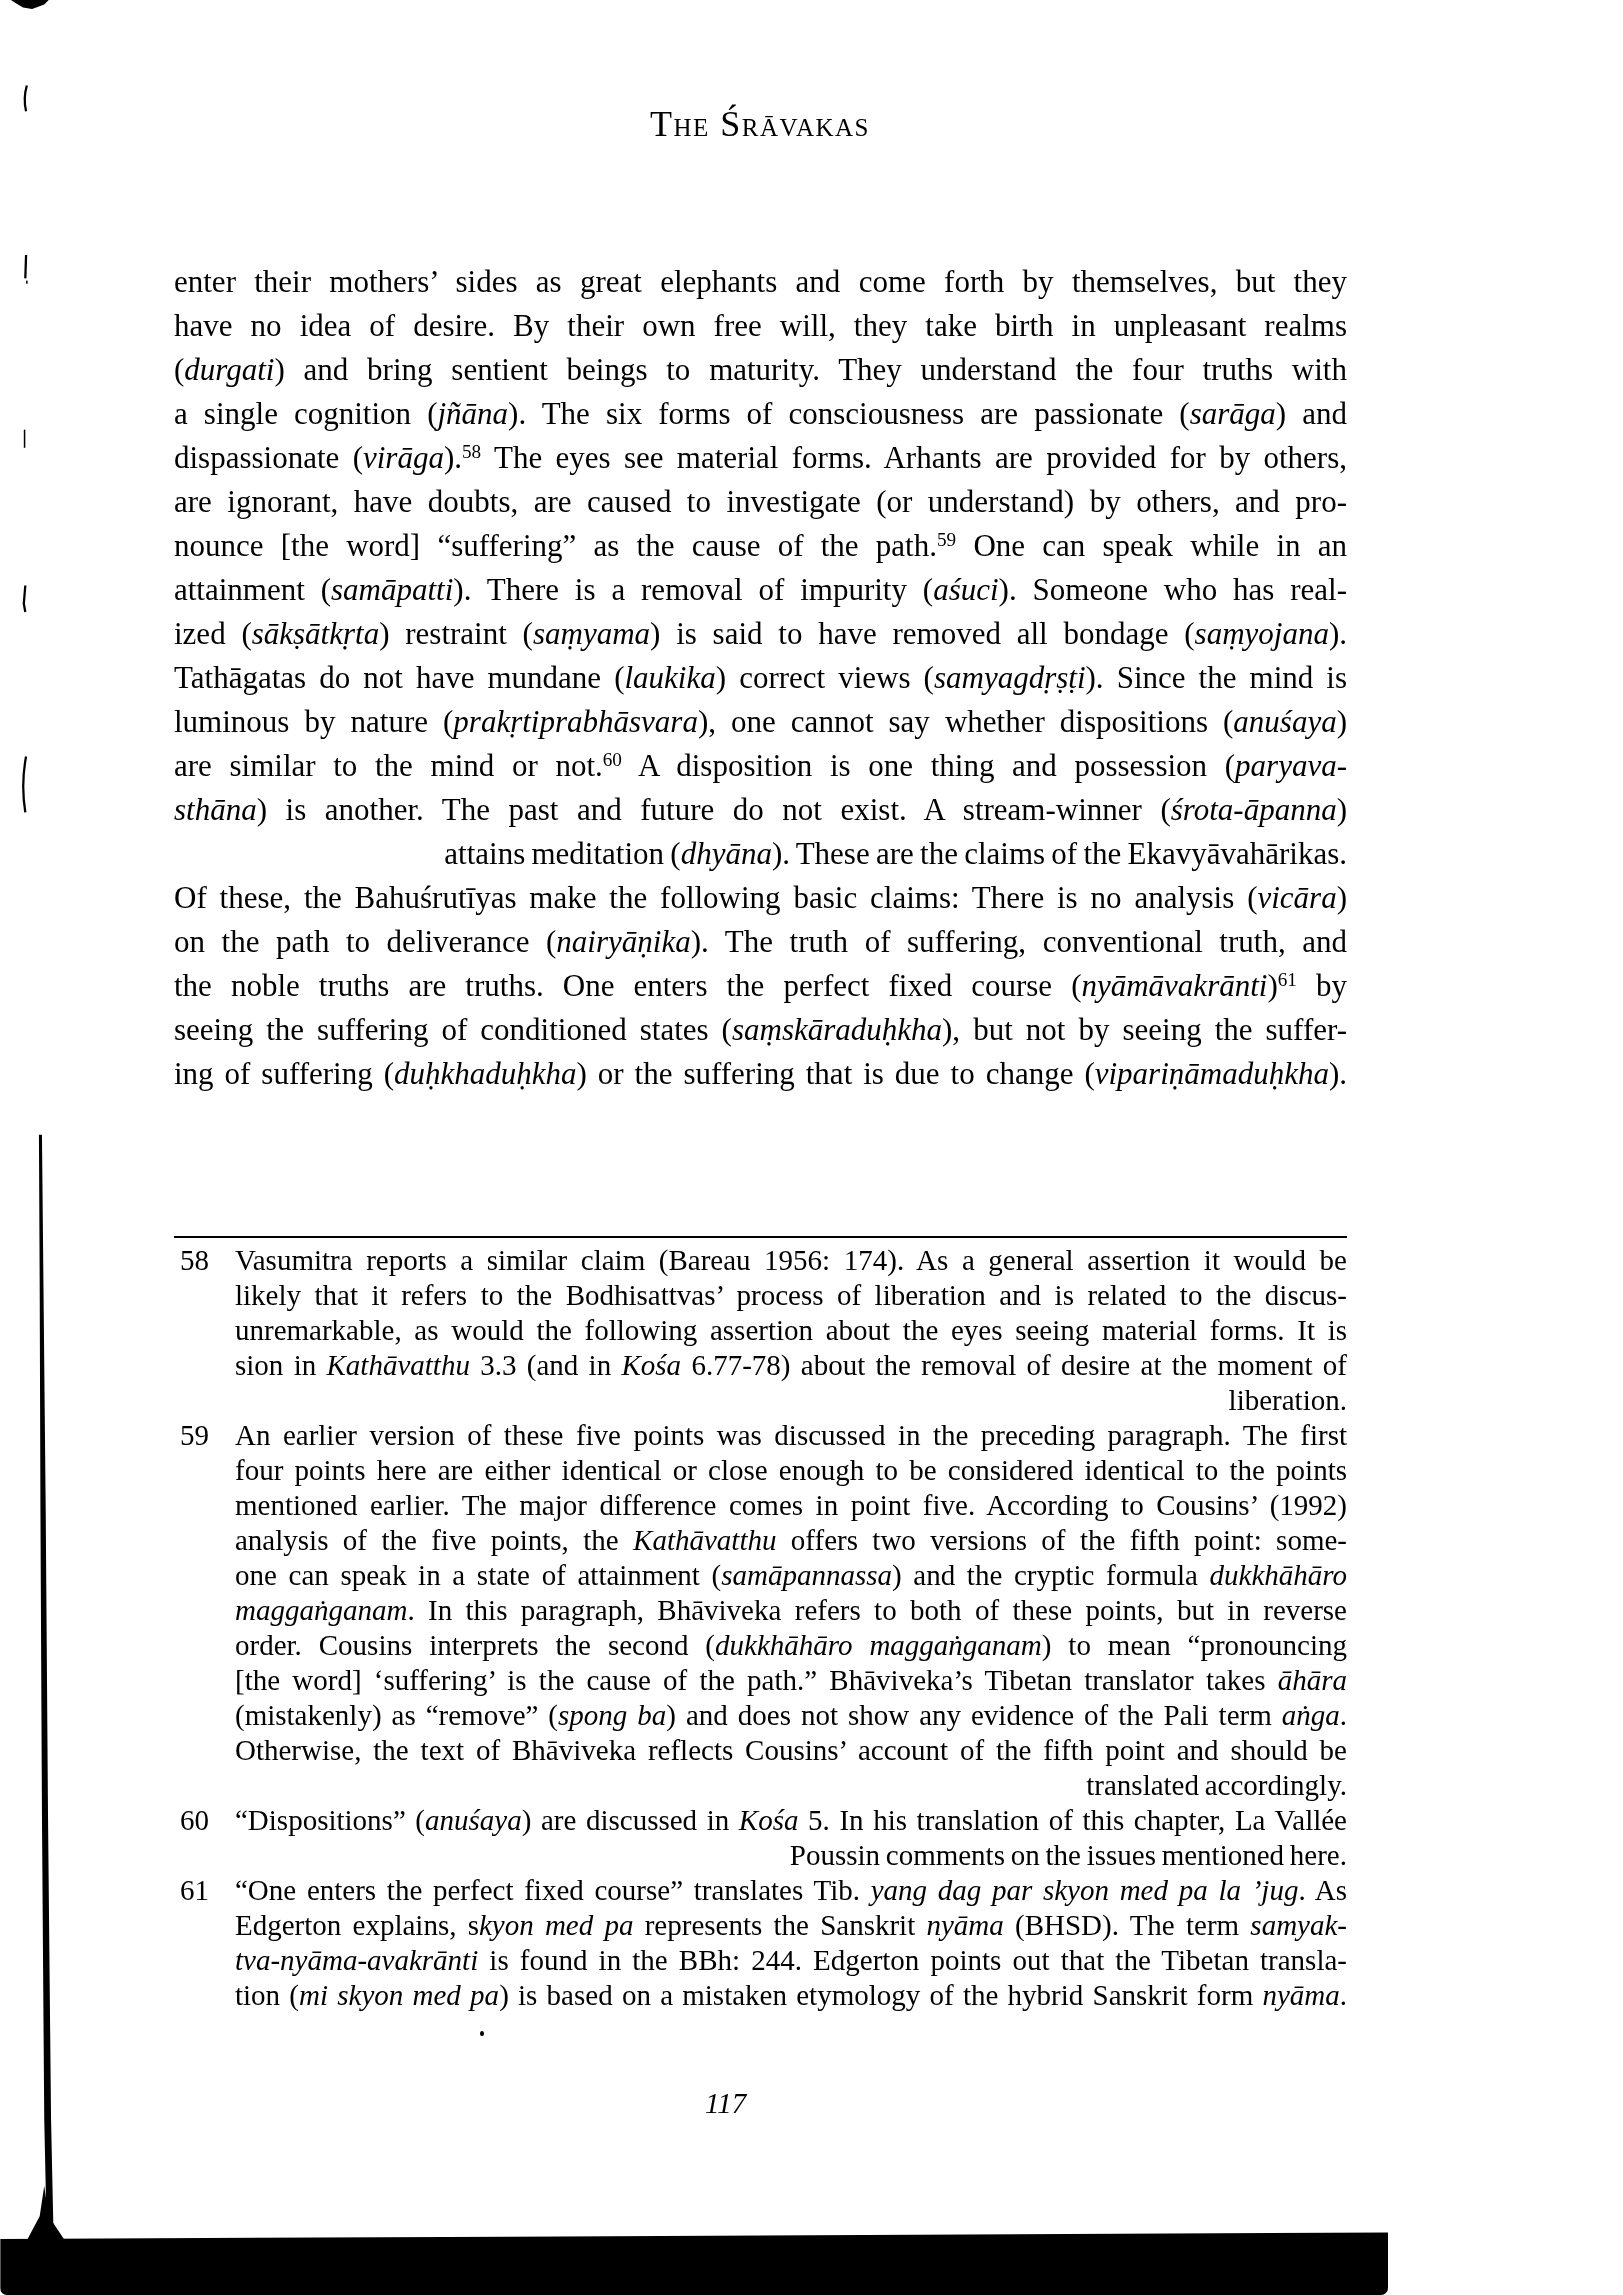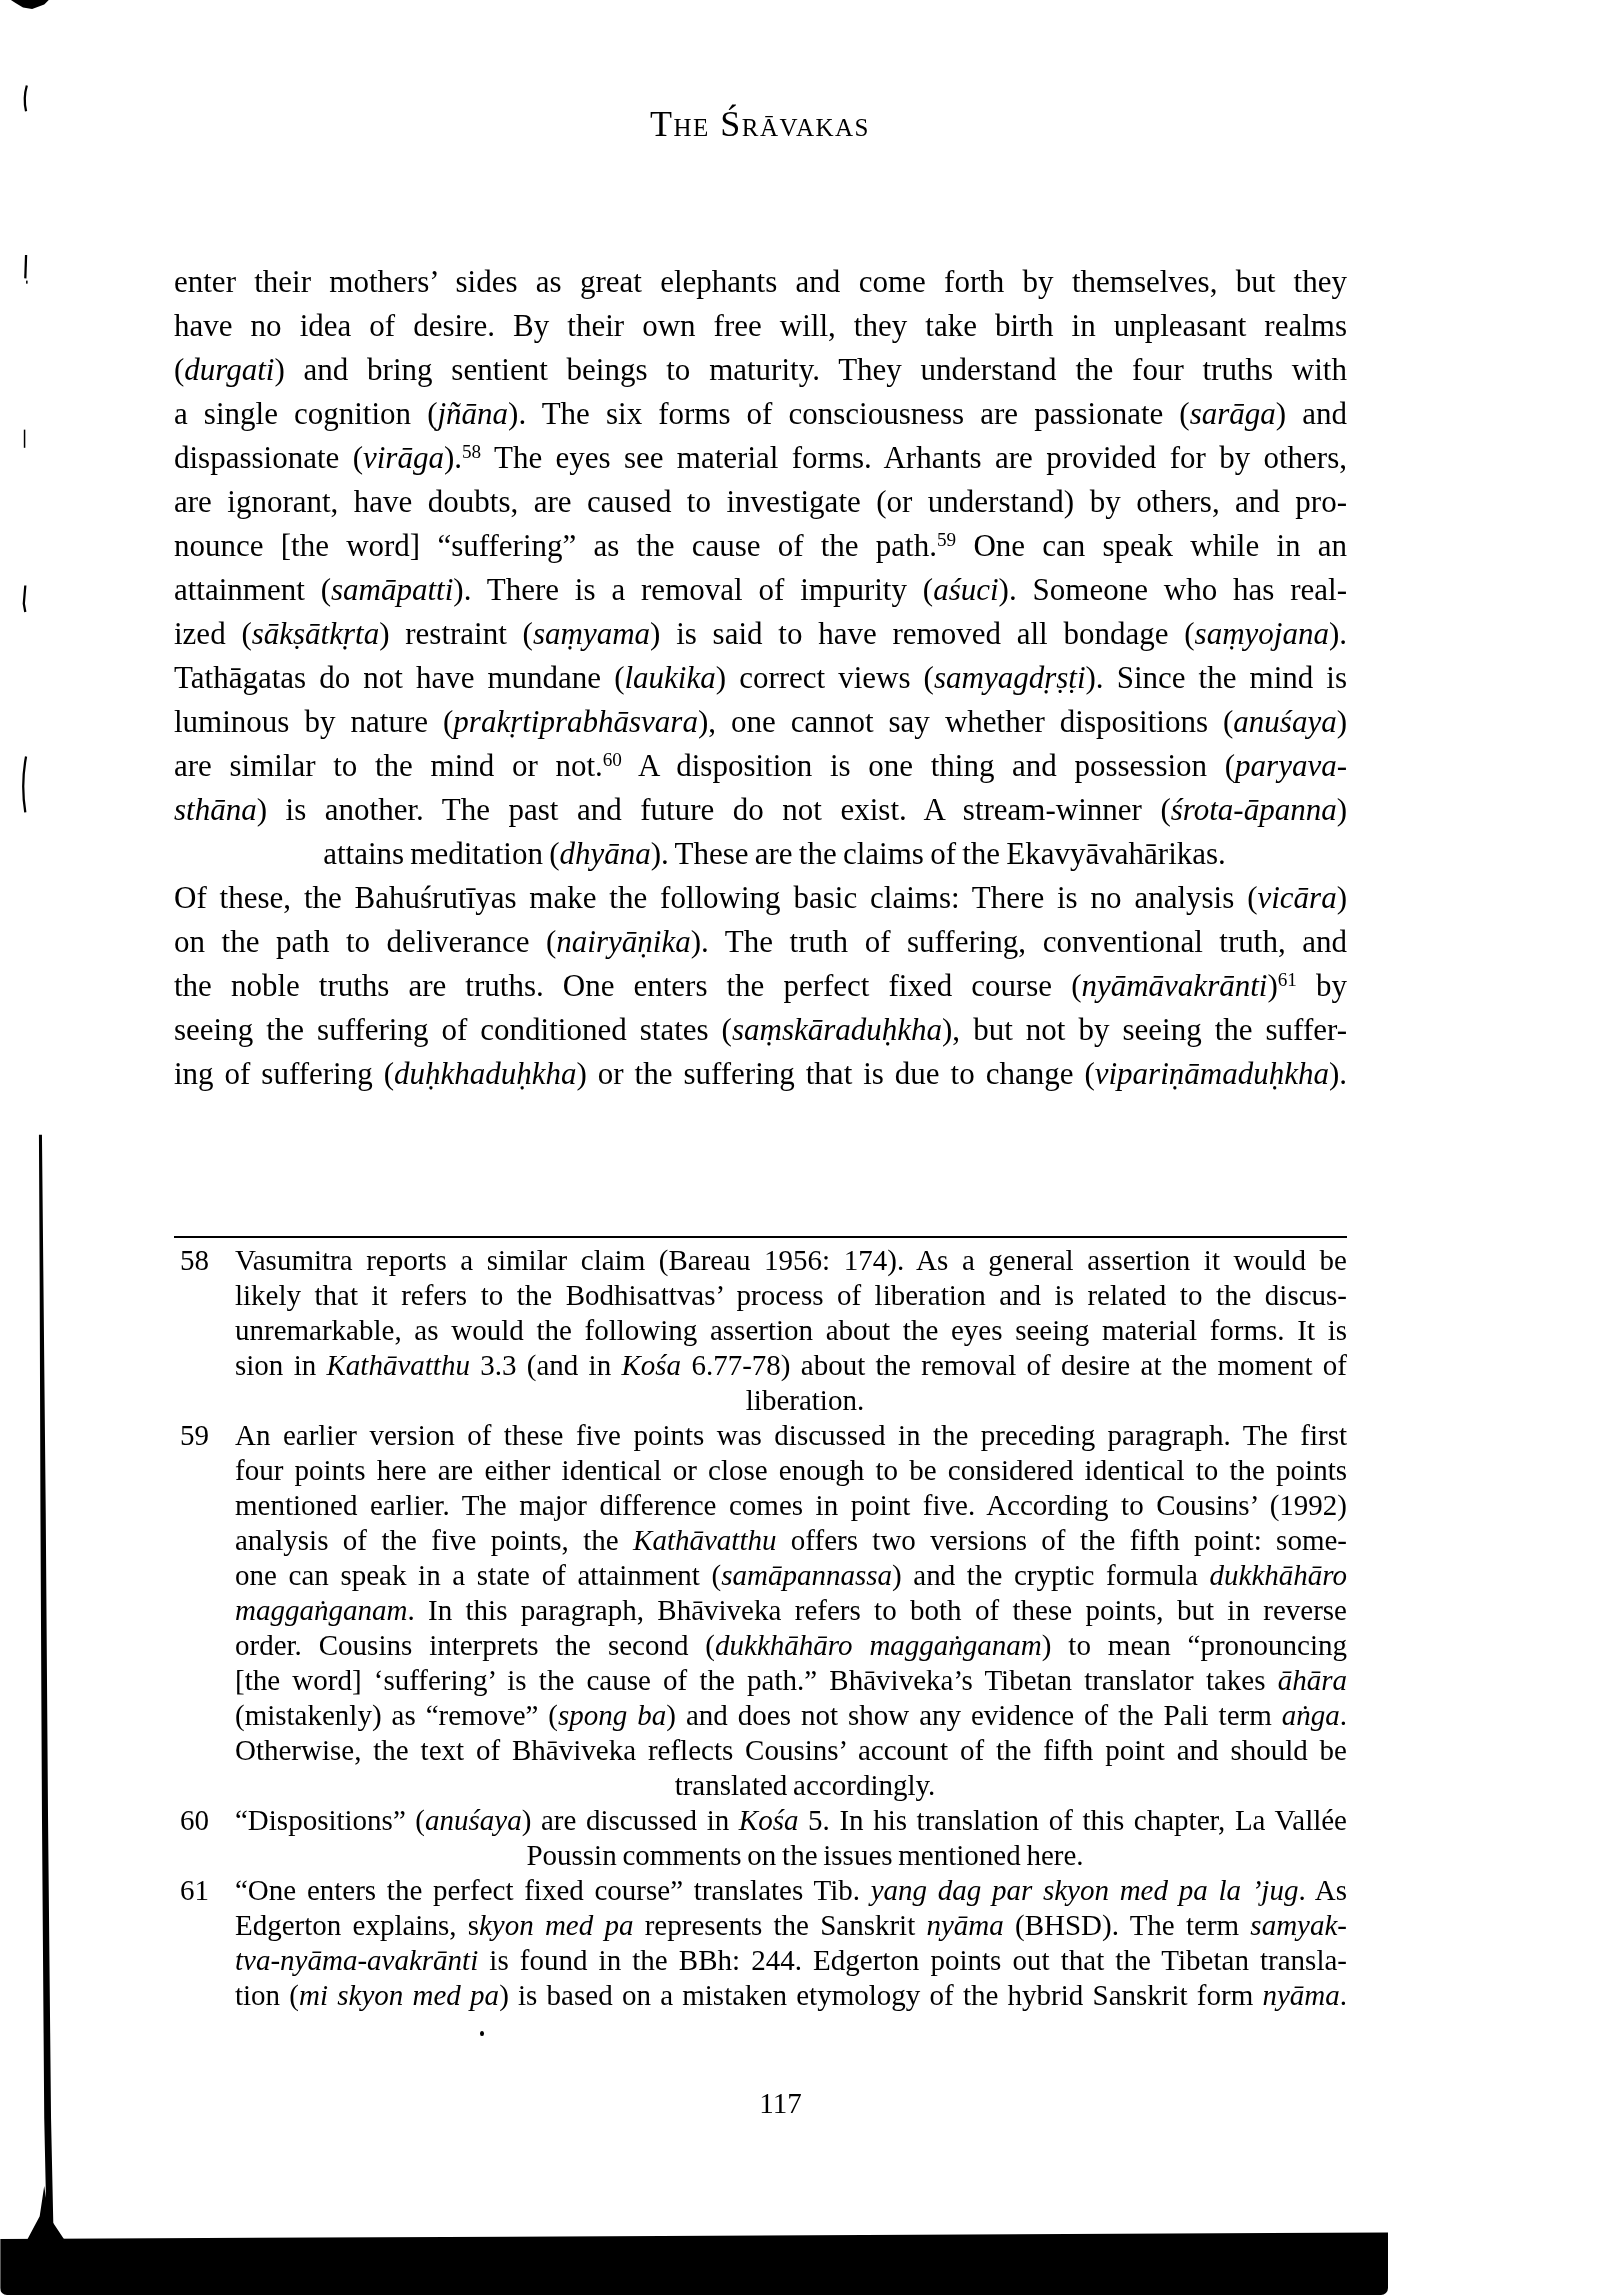--- a/index.html
+++ b/index.html
@@ -28,21 +28,21 @@
   .body-text {
     position: absolute;
     left: 174px;
     top: 260px;
     width: 1173px;
     font-size: 31px;
     line-height: 44px;
   }
   .line { word-spacing: -1.5px; }
   .line.j { text-align: justify; text-align-last: justify; }
-  .line.l { text-align: center; margin-left: 28px; }
+  .line.l { text-align: right; margin-left: 28px; }
   .line.first-indent { text-indent: 63px; }
   .line i { font-style: italic; }
   .line sup {
     font-size: 0.62em;
     line-height: 0;
     vertical-align: 0.5em;
   }
   .margin-note {
     position: absolute;
     left: 1392px;
@@ -82,23 +82,24 @@
     width: 3.8px;
     height: 5.3px;
     border-radius: 50%;
     background: var(--ink, #000000);
   }
   .page-number {
     position: absolute;
     left: 705px;
     top: 2086px;
     width: 151px;
-    text-align: center;
+    text-align: left;
     font-size: 29px;
     line-height: 35px;
+    font-style: italic;
   }
   .scan {
     position: absolute;
     left: 0;
     top: 0;
     width: 1624px;
     height: 2295px;
     pointer-events: none;
   }
 </style>

